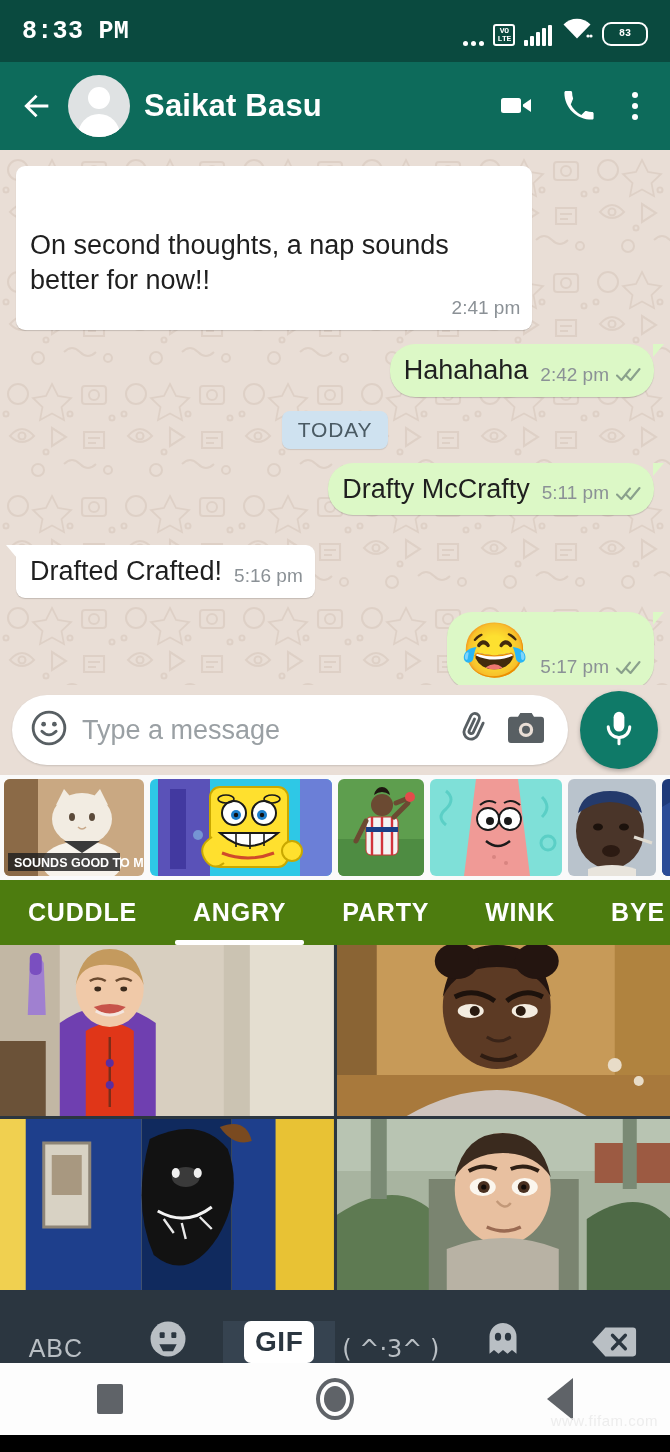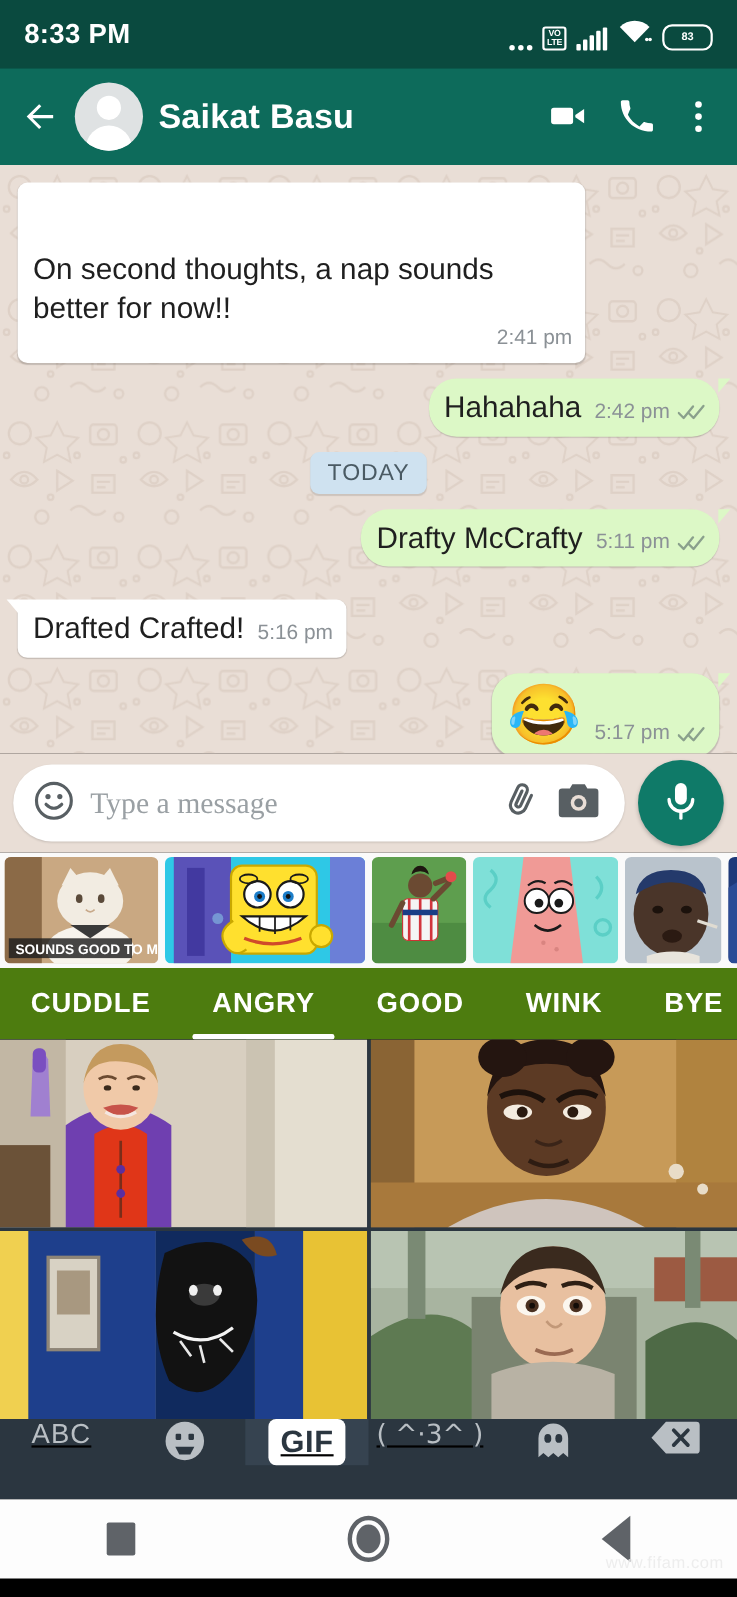--- a/index.html
+++ b/index.html
@@ -8,21 +8,21 @@
     background: #000;
     font-family: "Liberation Sans", sans-serif;
     overflow: hidden;
   }
   #phone { position: relative; width: 670px; height: 1452px; overflow: hidden; }
 
   
   .statusbar {
     height: 62px; background: #0a4a3f;
     display: flex; align-items: center; justify-content: space-between;
-    padding: 0 22px; color: #fff;
+    padding: 0 22px; color: #fff; font-family: Liberation Mono, monospace;
   }
   .status-time { font-size: 25px; font-weight: bold; letter-spacing: .3px; }
   .status-icons { display: flex; align-items: flex-end; gap: 9px; }
   .dots3 { display: flex; gap: 3px; align-items: center; }
   .dots3 i { width: 5px; height: 5px; background: #fff; border-radius: 50%; display: block; }
   .volte {
     border: 2px solid #fff; border-radius: 3px; font-size: 8px; line-height: 8px;
     font-weight: bold; padding: 1px 2px; text-align: center; letter-spacing: -.3px;
   }
   .volte span { display: block; }
@@ -114,21 +114,21 @@
   
   .composer {
     position: relative; height: 90px; background: #e9ded6;
     display: flex; align-items: center; padding: 0 12px; gap: 12px;
   }
   .input-pill {
     flex: 1; height: 70px; background: #fff; border-radius: 35px;
     display: flex; align-items: center; padding: 0 22px 0 18px; gap: 14px;
     box-shadow: 0 1px 2px rgba(0,0,0,.14);
   }
-  .placeholder { flex: 1; font-size: 27px; color: #9aa0a4; font-family: Liberation Serif, serif; }
+  .placeholder { flex: 1; font-size: 27px; color: #9aa0a4; }
   .mic-fab {
     width: 78px; height: 78px; border-radius: 50%; background: #0f7a68;
     display: flex; align-items: center; justify-content: center; flex: none;
     box-shadow: 0 2px 4px rgba(0,0,0,.25);
   }
 
   
   .sticker-strip {
     height: 105px; background: #fafafa; display: flex; gap: 6px;
     padding: 4px 0 4px 4px; overflow: hidden;
@@ -152,21 +152,21 @@
 
   
   .gif-grid {
     height: 345px; display: grid; grid-template-columns: 1fr 1fr;
     grid-template-rows: 1fr 1fr; gap: 3px; background: #2b3640; overflow: hidden;
   }
   .gif-cell { position: relative; overflow: hidden; }
 
   
   .kbbar {
-    height: 73px; background: #2b3640; display: flex; align-items: flex-start; text-decoration: underline;
+    height: 73px; background: #2b3640; display: flex; align-items: flex-end;
   }
   .kbbtn {
     flex: 1; display: flex; align-items: center; justify-content: center;
     color: #b9bfc4;
   }
   .kbbtn.sel { background: #364350; }
   .kbbtn .abc { font-size: 25px; color: #b9bfc4; letter-spacing: 1px; }
   .gifchip {
     background: #fff; color: #2b3640; font-size: 28px; font-weight: bold;
     border-radius: 7px; padding: 5px 11px; letter-spacing: .5px;
@@ -489,21 +489,21 @@
         <rect x="48" y="66" width="22" height="14" rx="2" fill="#e8a13a"></rect>
         <rect x="72" y="66" width="14" height="14" rx="2" fill="#d8dde4"></rect>
       </svg>
     </div>
 
   </div>
 
   <div class="tabs">
     <span class="tab">CUDDLE</span>
     <span class="tab active">ANGRY</span>
-    <span class="tab">GOOD</span>
+    <span class="tab">PARTY</span>
     <span class="tab">WINK</span>
     <span class="tab">BYE</span>
 
   </div>
 
   <div class="gif-grid">
 
     <div class="gif-cell">
       <svg width="100%" height="100%" viewBox="0 0 334 171" preserveAspectRatio="xMidYMid slice" aria-hidden="true">
         <rect width="334" height="171" fill="#d8cfc0"></rect>

